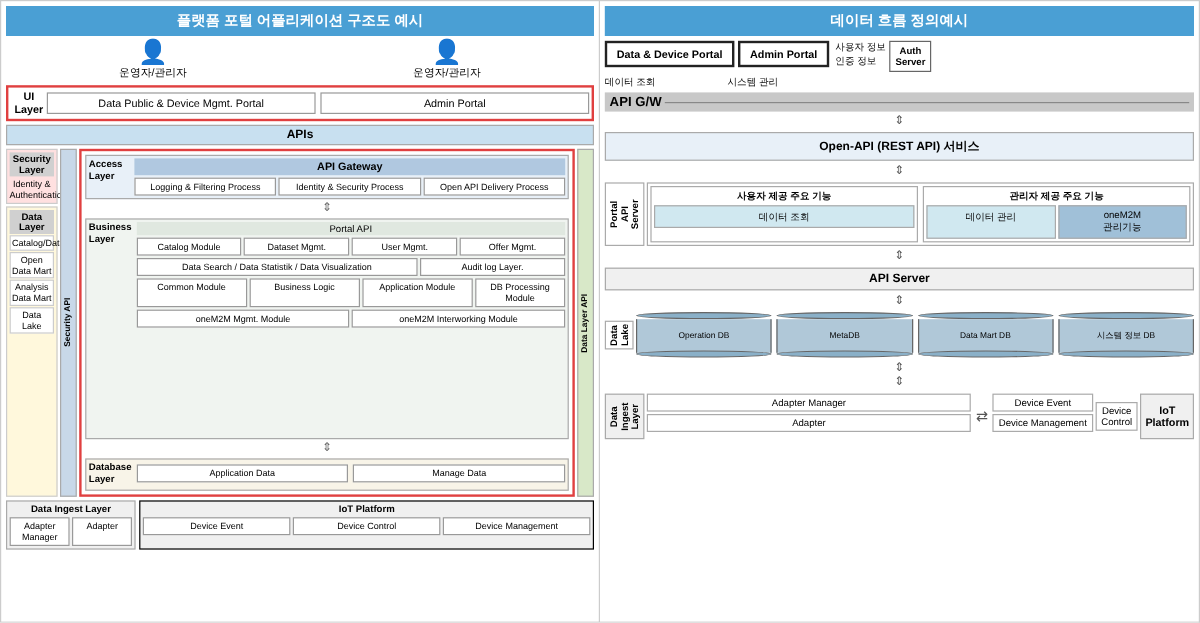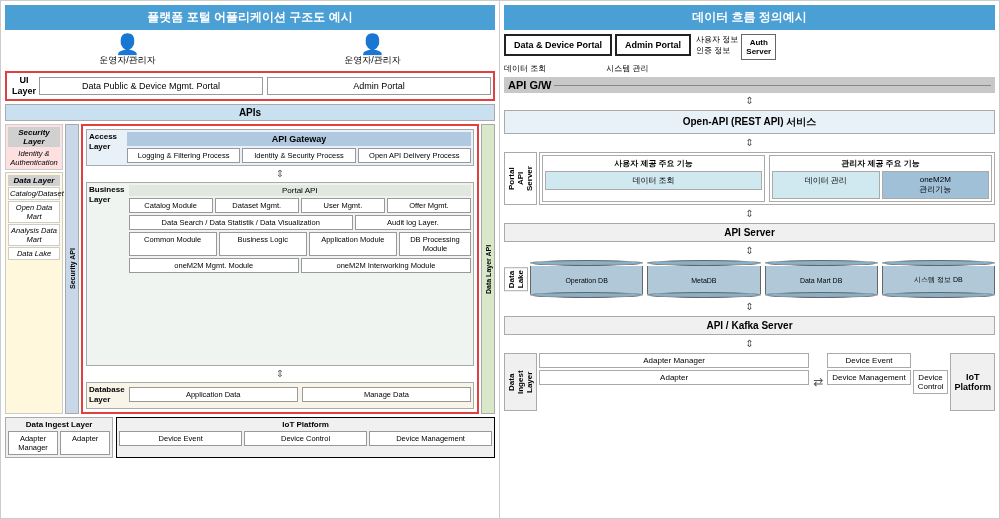--- a/index.html
+++ b/index.html
@@ -110,25 +110,24 @@
 
     
     .middle-area {
       display: flex;
       gap: 2px;
       margin-bottom: 3px;
       height: 290px;
     }
 
     .left-side-layers {
-      width: 58px;
+      width: 43px;
       display: flex;
       flex-direction: column;
       gap: 2px;
-      font-style: italic;
     }
 
     .side-layer-title {
       background: #d0d0d0;
       font-size: 8px;
       font-weight: bold;
       text-align: center;
       padding: 1px;
     }
 
@@ -781,35 +780,34 @@
         <div class="db-cyl">
           <div class="cyl-top"></div>
           <div class="cyl-body">시스템 정보 DB</div>
           <div class="cyl-bottom"></div>
         </div>
       </div>
     </div>
 
     <div class="small-arrow">⇕</div>
 
-    <div class="kafka-box">API / Kafka Server</div>
 
     <div class="small-arrow">⇕</div>
 
     <div class="ingest-row-right">
       <div class="ingest-label-right">Data<br>Ingest<br>Layer</div>
       <div class="ingest-content">
         <div class="ingest-adapter-box">Adapter Manager</div>
         <div class="ingest-adapter-box">Adapter</div>
       </div>
       <div style="display:flex;align-items:center;font-size:12px;color:#555;padding:0 2px;">⇄</div>
       <div class="device-boxes">
         <div class="device-box">Device Event</div>
         <div class="device-box">Device Management</div>
       </div>
       <div class="device-boxes" style="justify-content:center;display:flex;flex-direction:column;">
         <div class="device-box">Device<br>Control</div>
       </div>
-      <div class="iot-platform-right" style="min-width:44px;padding:18px 3px;">IoT<br>Platform</div>
+      <div class="iot-platform-right" style="min-width:44px;padding:8px 3px;">IoT<br>Platform</div>
     </div>
 
   </div>
 </div>
 
 </body></html>

